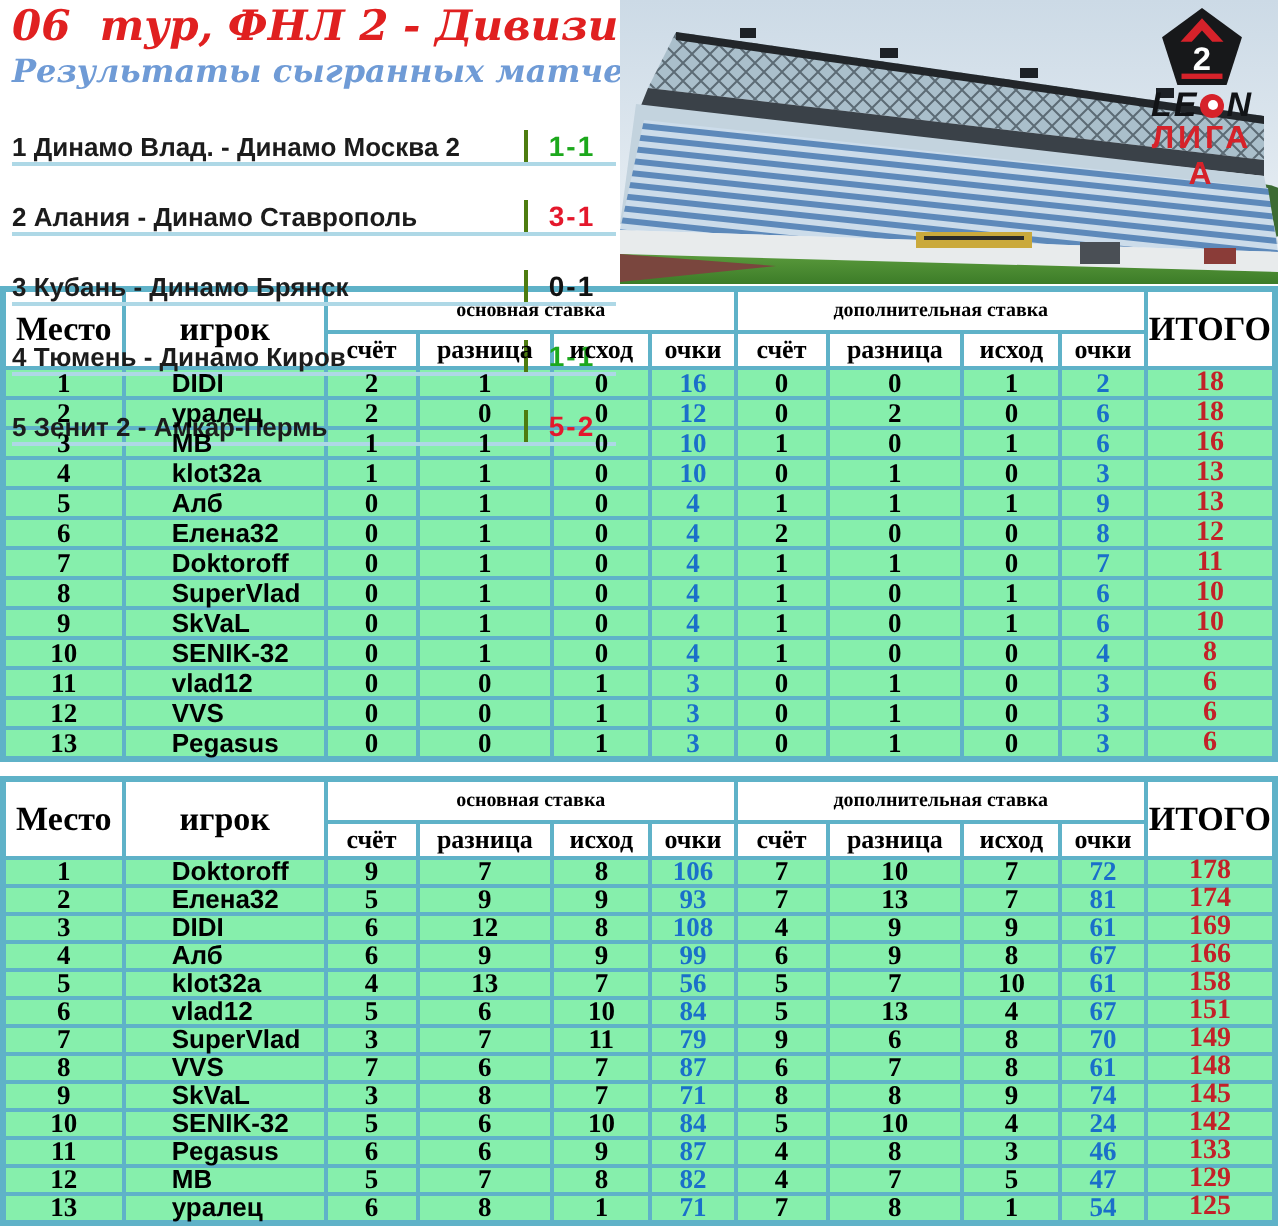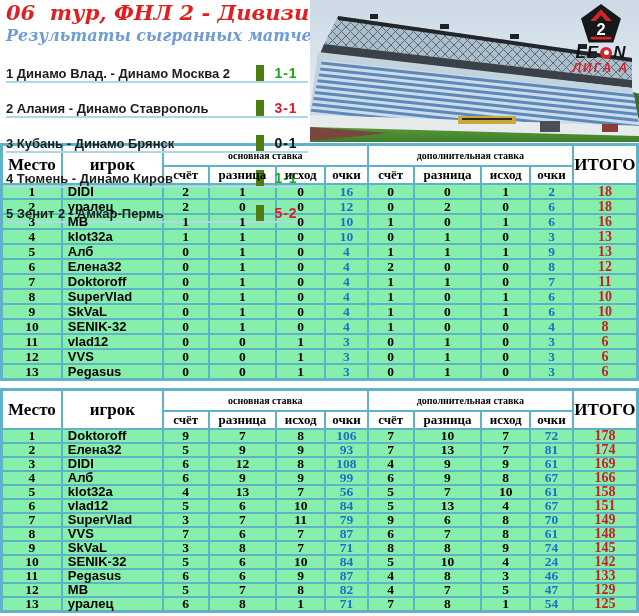--- a/index.html
+++ b/index.html
@@ -16,46 +16,46 @@
   }
   .subtitle{
     font-family:"DejaVu Serif",serif;font-style:italic;font-weight:bold;
     font-size:16px;line-height:20px;color:#6f9bd6;white-space:pre;
   }
   .matches{flex:1;display:flex;flex-direction:column;margin-top:2px;}
   .match-row{flex:1;display:flex;align-items:stretch;border-bottom:2px solid #aed8e6;margin-top:17px;}
   .match-label{flex:1;display:flex;align-items:center;font-size:13px;font-weight:bold;color:#1c1c1c;}
   .match-score{
     width:44px;display:flex;align-items:center;justify-content:center;
-    font-size:14px;font-weight:bold;border-left:8px solid #4d7c0f;letter-spacing:1px;
+    font-size:14px;font-weight:bold;border-left:2px solid #4d7c0f;letter-spacing:1px;
   }
   .score-green{color:#1ca81c}.score-red{color:#e4182c}.score-black{color:#111}
   
   .photo{position:relative;flex:1;height:142px;overflow:hidden;}
   .photo svg.scene{display:block;width:100%;height:100%;}
   .leon-logo{position:absolute;top:3px;right:5px;width:66px;display:flex;flex-direction:column;align-items:center;}
   .leon-word{display:flex;align-items:center;justify-content:center;font-weight:bold;font-style:italic;
     font-size:17px;letter-spacing:1px;color:#111316;line-height:15px;}
   .ball{width:12px;height:12px;border-radius:50%;background:#d6222a;display:inline-block;position:relative;margin:0 1px;}
   .ball::before{content:"";position:absolute;left:3.5px;top:3px;width:5px;height:5px;background:#fff;border-radius:50%;}
-  .leon-league{color:#d6222a;font-weight:bold;font-style:italic;font-size:12px;letter-spacing:2px;text-align:center;margin-top:1px;}
+  .leon-league{color:#d6222a;font-weight:bold;font-size:16px;letter-spacing:2px;text-align:center;margin-top:1px;}
   
   table{border-collapse:collapse;width:639px;table-layout:fixed;background:#86efac;}
   table{border:3px solid #5fb2c8;}
   th,td{border:2px solid #5fb2c8;padding:0;}
   th{font-family:"Liberation Serif",serif;font-weight:bold;color:#000;background:#fff;}
   .th-main{font-size:17px;}
   .th-group{font-size:10px;height:19px;}
   .th-sub{font-size:13px;height:16px;}
   td{
     font-family:"Liberation Serif",serif;font-weight:bold;font-size:13.5px;
     text-align:center;height:13px;line-height:13px;color:#000;
   }
   .t2 td{height:12px;line-height:12px;}
-  td.player{font-family:"Liberation Sans",sans-serif;text-align:left;padding-left:5px;font-size:13px;}
+  td.player{font-family:"Liberation Sans",sans-serif;text-align:left;padding-left:23px;font-size:13px;}
   td.points{color:#1a6fca;}
   td.total{color:#c32128;font-size:14px;}
   .gap{height:7px;}
 </style>
 </head>
 <body>
 
 <div class="top">
   <div class="top-left">
     <div class="title">06  тур, ФНЛ 2 - Дивизион А</div>

